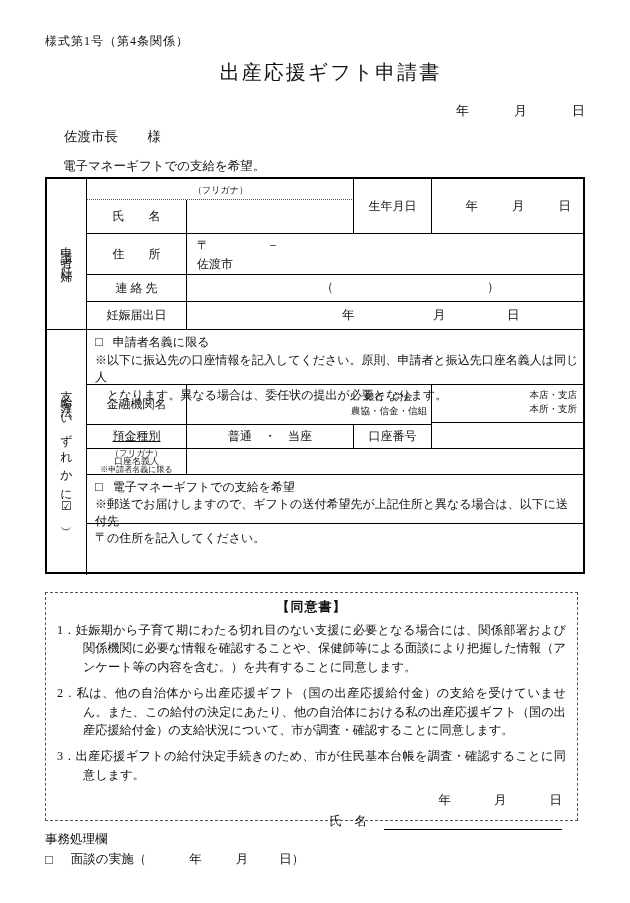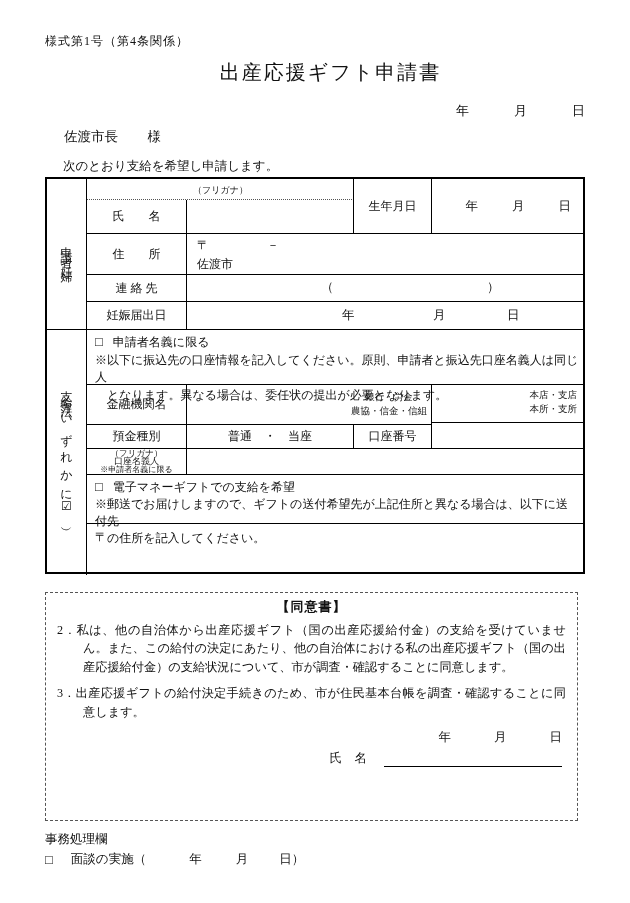--- a/index.html
+++ b/index.html
@@ -44,21 +44,21 @@
   .preg-dates span{position:absolute;top:5px;font-size:12.5px;}
   .py{left:155px;} .pm{left:246px;} .pd{left:320px;}
 
   .cash-block{left:40px;top:151px;width:496px;height:55px;border-bottom:1px solid #000;padding:3px 4px 0 8px;font-size:12px;line-height:17.5px;}
   .cb{font-size:13px;margin-right:10px;}
   .bank-lbl{left:40px;top:206px;width:100px;height:40px;}
   .bank-input{left:140px;top:206px;width:245px;height:40px;}
   .bank-types{position:absolute;right:4px;top:6px;text-align:center;font-size:9.5px;line-height:13.5px;}
   .branch-cell{left:385px;top:204px;width:151px;height:40px;}
   .branch-types{position:absolute;right:6px;top:6px;text-align:right;font-size:9.5px;line-height:13.5px;}
-  .atype-lbl{left:40px;top:246px;width:100px;height:24px;}
+  .atype-lbl{left:40px;top:246px;width:100px;height:24px;text-decoration:underline;}
   .atype-opts{left:140px;top:246px;width:167px;height:24px;font-size:12px;}
   .anum-lbl{left:307px;top:246px;width:78px;height:24px;}
   .anum-input{left:385px;top:246px;width:151px;height:24px;}
   .holder-lbl{left:40px;top:270px;width:100px;height:26px;display:flex;flex-direction:column;align-items:center;justify-content:center;line-height:8.6px;}
   .holder-lbl .l1{font-size:8.5px;} .holder-lbl .l2{font-size:9px;} .holder-lbl .l3{font-size:8px;}
   .holder-input{left:140px;top:270px;width:396px;height:26px;}
   .emoney-block{left:40px;top:296px;width:496px;height:49px;border-bottom:1px solid #000;padding:3px 4px 0 8px;font-size:12px;line-height:17px;}
   .sendto{left:40px;top:345px;width:496px;height:48px;padding:5px 0 0 8px;font-size:12px;}
   .sendto .dash{margin-left:52px;}
 
@@ -84,21 +84,21 @@
   <div class="abs doc-title">出産応援ギフト申請書</div>
   <div class="abs hdr-date">
     <span>年</span>
     <span>月</span>
     <span>日</span>
   </div>
   <div class="abs addressee">
     <span>佐渡市長</span>
     <span class="honor">様</span>
   </div>
-  <div class="abs intro">次のとおり支給を希望し申請します。</div>
+  <div class="abs intro">電子マネーギフトでの支給を希望。</div>
 
   <div class="abs form-table">
 
     <div class="cell c br bb vh1">
       <span class="vhead">申請者（妊婦）</span>
     </div>
     <div class="cell c furigana-strip">（フリガナ）</div>
     <div class="cell c br bb lbl name-lbl">氏　　名</div>
     <div class="cell br bb name-input"></div>
     <div class="cell c br bb lbl birth-lbl">生年月日</div>
@@ -169,20 +169,21 @@
       <div>　の住所を記入してください。</div>
     </div>
 
     <div class="cell sendto">
       <span>〒</span><span class="dash">－</span>
     </div>
   </div>
 
   <div class="abs consent">
     <div class="consent-title">【同意書】</div>
+    <div class="consent-item"><span>1．</span><span>妊娠期から子育て期にわたる切れ目のない支援に必要となる場合には、関係部署および関係機関に必要な情報を確認することや、保健師等による面談により把握した情報（アンケート等の内容を含む。）を共有することに同意します。</span></div>
     <div class="consent-item"><span>2．</span><span>私は、他の自治体から出産応援ギフト（国の出産応援給付金）の支給を受けていません。また、この給付の決定にあたり、他の自治体における私の出産応援ギフト（国の出産応援給付金）の支給状況について、市が調査・確認することに同意します。</span></div>
     <div class="consent-item"><span>3．</span><span>出産応援ギフトの給付決定手続きのため、市が住民基本台帳を調査・確認することに同意します。</span></div>
     <div class="consent-date">
       <span>年</span>
       <span>月</span>
       <span>日</span>
     </div>
     <div class="sig-row">
       <span>氏　名</span>
       <span class="sig-line"></span>

